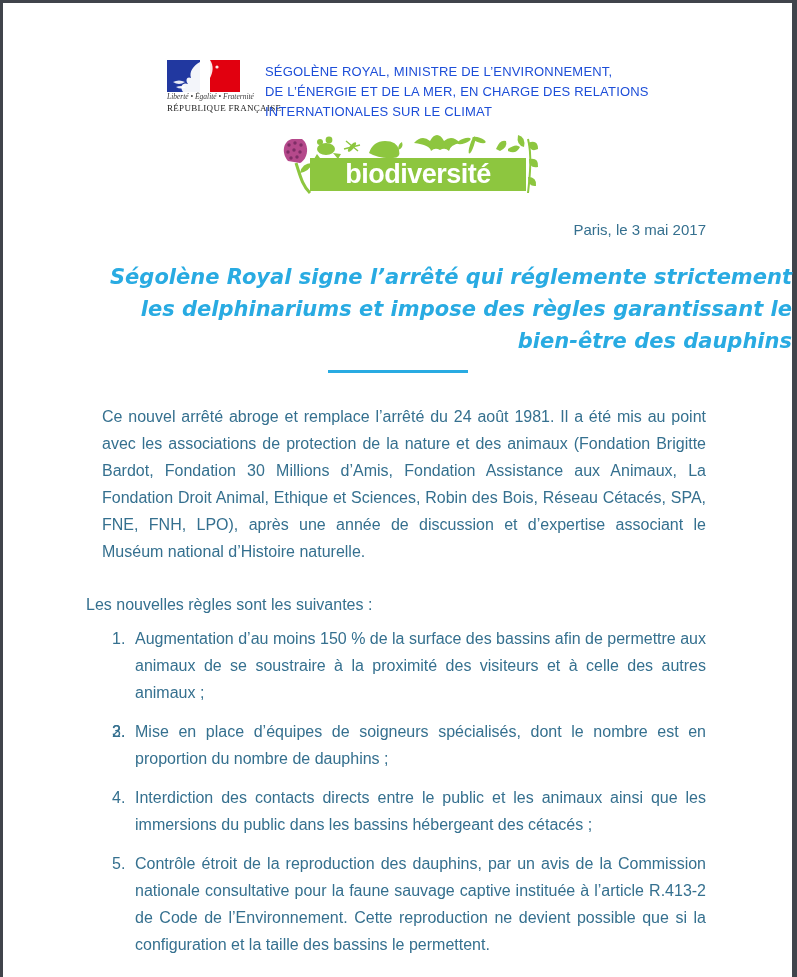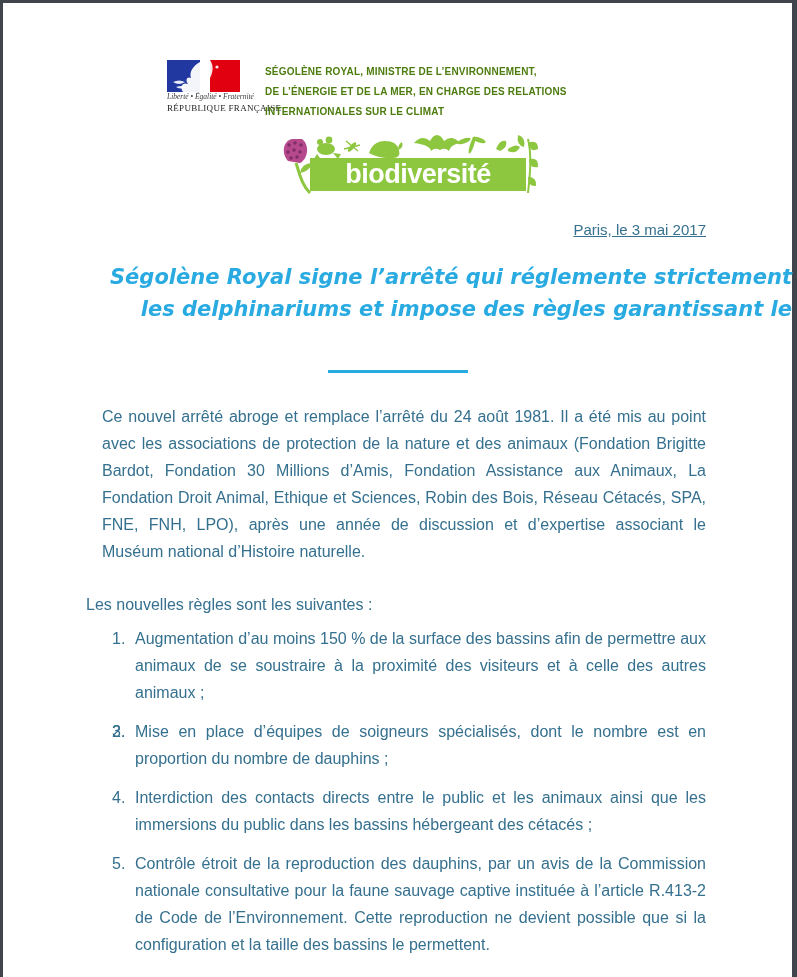--- a/index.html
+++ b/index.html
@@ -22,40 +22,40 @@
   .gov-motto{
     font-family:"Liberation Serif", serif;font-style:italic;
     font-size:7.5px;color:#3a3a3a;white-space:nowrap;
   }
   .gov-republic{
     font-family:"Liberation Serif", serif;
     font-size:9px;color:#222;letter-spacing:.3px;margin-top:2px;white-space:nowrap;
   }
   .ministry{
     position:absolute;left:262px;top:59px;
-    color:#4d7c0f;font-weight:bold;font-size:10px;line-height:20px;
+    color:#1d4ed8;font-weight:normal;font-size:13px;line-height:20px;
     letter-spacing:.2px;
   }
   
   .bio-logo{position:absolute;left:277px;top:128px;width:258px;height:70px;}
   .bio-banner{
     position:absolute;left:30px;top:27px;width:216px;height:33px;
     background:#8DC63F;display:flex;align-items:center;justify-content:center;text-align:right;
   }
   .bio-banner span{
     color:#ffffff;font-weight:bold;font-size:27px;letter-spacing:-0.5px;
     font-family:"Liberation Sans", sans-serif;
   }
   .bio-fauna{position:absolute;left:34px;top:0px;}
   .bio-flower{position:absolute;left:0px;top:2px;}
   .bio-sprig{position:absolute;left:238px;top:6px;}
   
   .dateline{
     position:absolute;top:218px;right:86px;
-    color:#35708F;font-size:15px;text-decoration:underline;
+    color:#35708F;font-size:15px;
   }
   .doc-title{
     position:absolute;left:0;right:0;top:258px;
     text-align:right;color:#29ABE2;
     font-family:"DejaVu Sans", cursive;
     font-style:italic;font-weight:bold;
     font-size:21px;line-height:32px;
   }
   .divider{
     position:absolute;top:367px;left:50%;transform:translateX(-50%);
@@ -153,20 +153,21 @@
     <div class="bio-banner">
       <span>biodiversité</span>
     </div>
   </div>
 
   <div class="dateline">Paris, le 3 mai 2017</div>
 
   <div class="doc-title">
     <div>Ségolène Royal signe l’arrêté qui réglemente strictement</div>
     <div>les delphinariums et impose des règles garantissant le</div>
+    <div>bien-être des dauphins</div>
   </div>
 
   <div class="divider"></div>
 
   <div class="content">
     <p class="para">Ce nouvel arrêté abroge et remplace l’arrêté du 24 août 1981. Il a été mis au point avec les associations de protection de la nature et des animaux (Fondation Brigitte Bardot, Fondation 30 Millions d’Amis, Fondation Assistance aux Animaux, La Fondation Droit Animal, Ethique et Sciences, Robin des Bois, Réseau Cétacés, SPA, FNE, FNH, LPO), après une année de discussion et d’expertise associant le Muséum national d’Histoire naturelle.</p>
     <p class="list-intro">Les nouvelles règles sont les suivantes :</p>
 
     <div class="rule-item">
       <span class="rule-num">1.</span>

